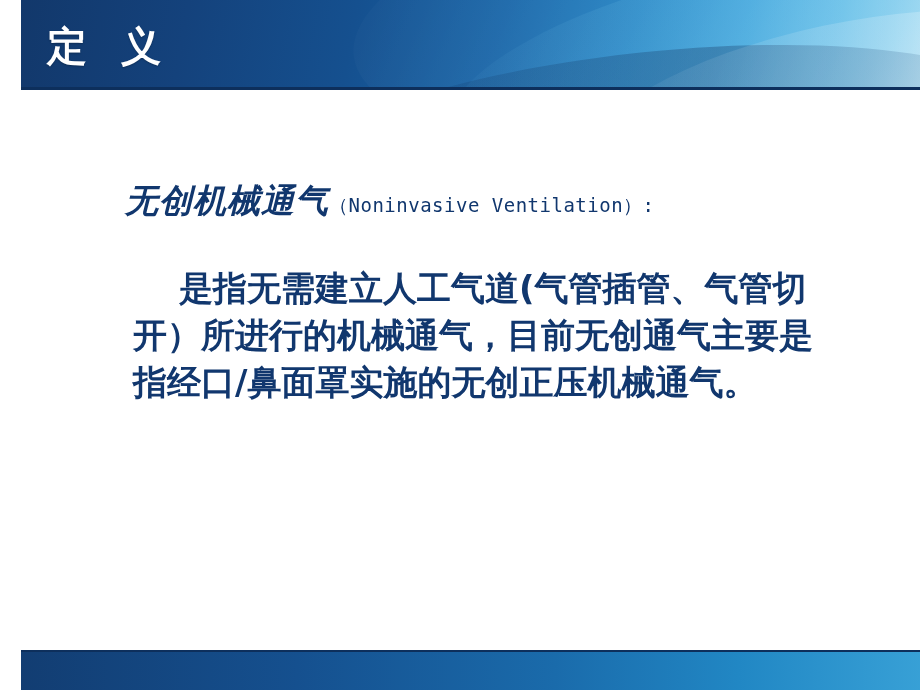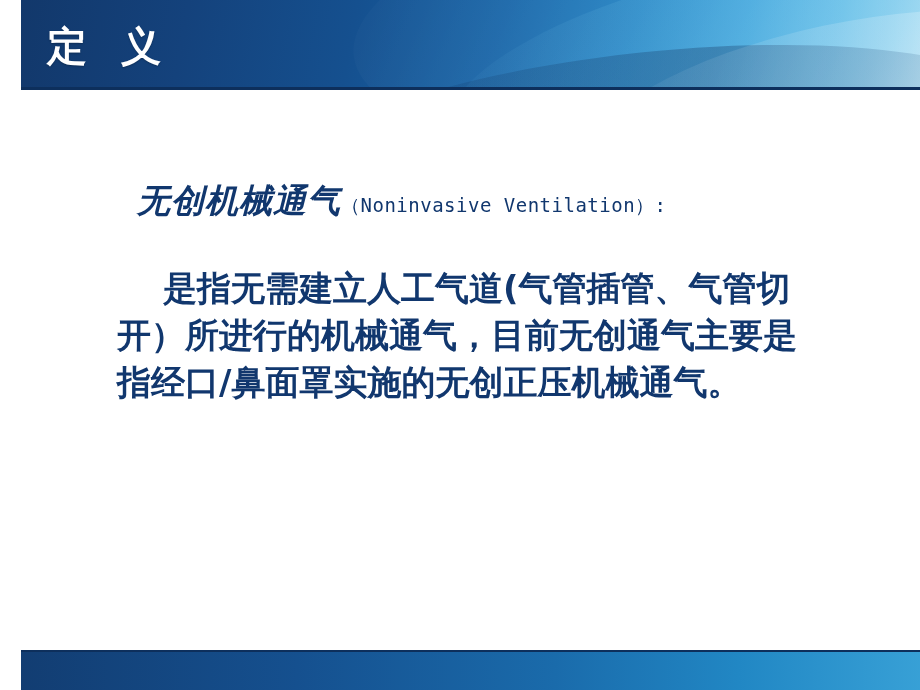--- a/index.html
+++ b/index.html
@@ -113,42 +113,42 @@
   .body-area {
     position: absolute;
     left: 0;
     top: 93px;
     width: 920px;
     height: 557px;
     background: #ffffff;
   }
   .term-line {
     position: absolute;
-    left: 116px;
+    left: 104px;
     top: 86px;
     white-space: nowrap;
   }
   .term-cn {
     color: #11376e;
     font-size: 33px;
     font-weight: bold;
     font-style: italic;
     font-family: "DejaVu Sans", sans-serif;
     letter-spacing: 1px;
   }
   .term-en {
     color: #11376e;
     font-size: 19px;
     font-family: "DejaVu Sans Mono", monospace;
     letter-spacing: 0.5px;
     vertical-align: baseline;
   }
   .definition {
     position: absolute;
-    left: 96px;
+    left: 112px;
     top: 172px;
     width: 700px;
     color: #11376e;
     font-size: 34px;
     font-weight: bold;
     line-height: 47px;
     font-family: "DejaVu Sans", sans-serif;
     text-indent: 46px;
     letter-spacing: 0px;
   }

